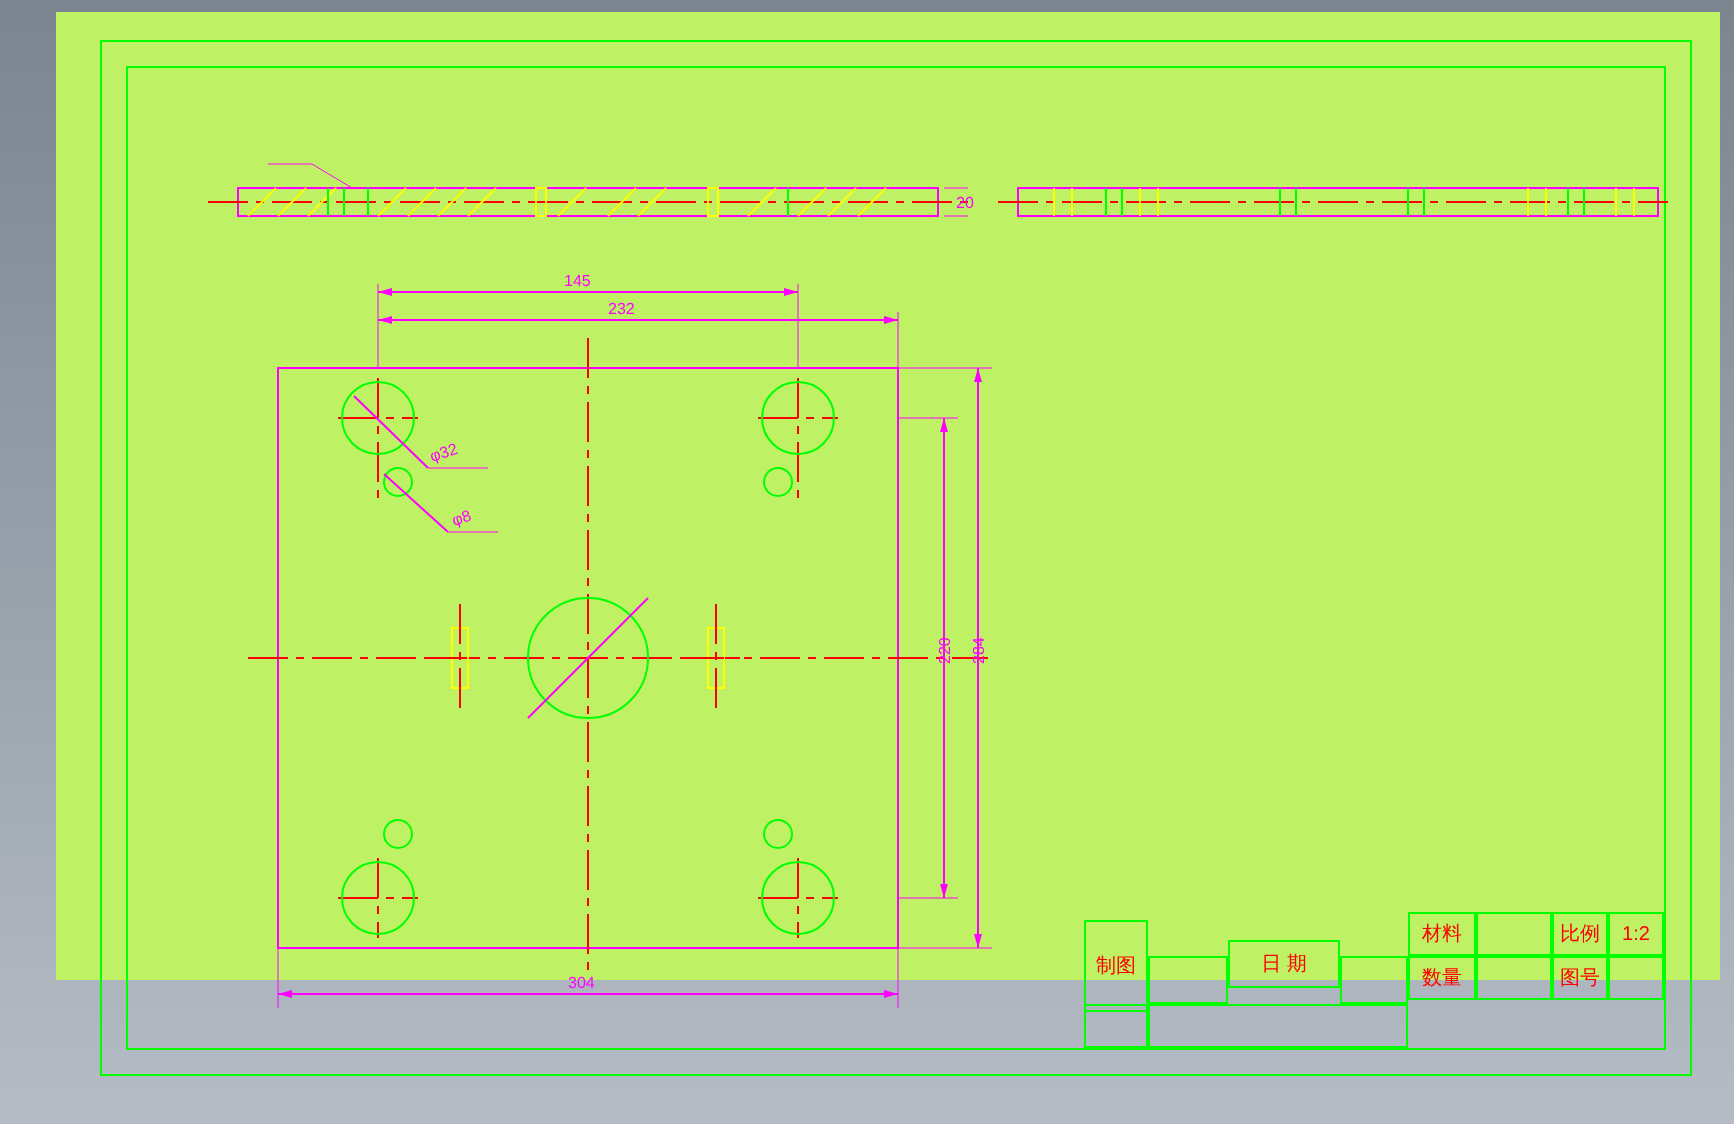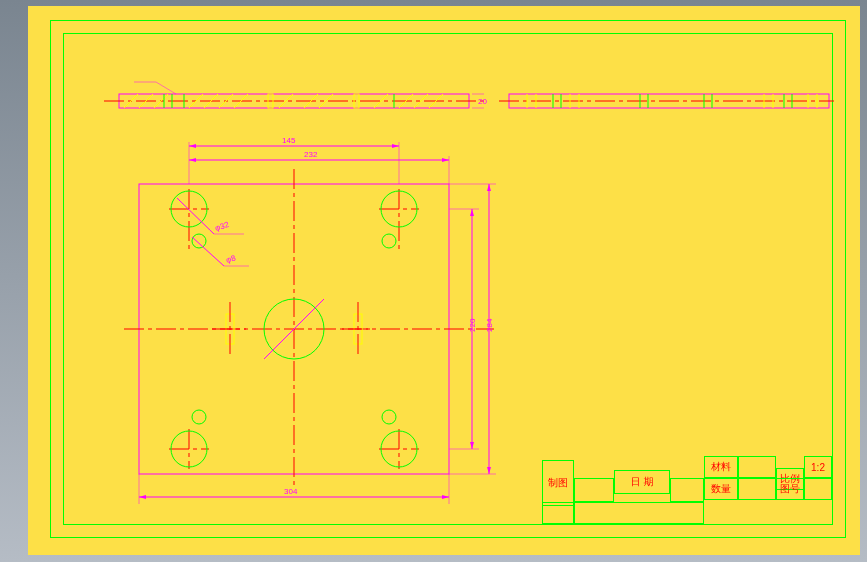--- a/index.html
+++ b/index.html
@@ -1,17 +1,17 @@
 <!DOCTYPE html>
 <html><head>
 <meta charset="utf-8">
 <style>
 * { margin: 0; padding: 0; box-sizing: border-box; }
 body { background: linear-gradient(180deg, #7a8590 0%, #b5bcc5 100%); width: 867px; height: 562px; overflow: hidden; font-family: sans-serif; }
-.viewport { position: absolute; left: 28px; top: 6px; width: 832px; height: 549px; background: #fde047; }
+.viewport { position: absolute; left: 28px; top: 6px; width: 832px; height: 484px; background: #bef264; }
 .frame-outer { position: absolute; left: 22px; top: 14px; width: 796px; height: 518px; border: 1px solid #00ff00; }
 .frame-inner { position: absolute; left: 35px; top: 27px; width: 770px; height: 492px; border: 1px solid #00ff00; }
 .titleblock { position: absolute; right: 0; bottom: 0; width: 290px; height: 68px; color: #ff0000; font-size: 10px; }
 .titleblock div { position: absolute; border: 1px solid #00ff00; height: 22px; display: flex; align-items: center; justify-content: center; }
 .titleblock .inst { border: none; justify-content: flex-start; padding-left: 6px; }
 svg { position: absolute; left: 0; top: 0; }
 .dim-text { font-size: 8px; fill: #ff00ff; }
 .hatch { stroke: #ffff00; stroke-width: 1; }
 .geom { stroke: #00ff00; fill: none; stroke-width: 1; }
 .outline { stroke: #ff00ff; fill: none; stroke-width: 1; }
@@ -159,21 +159,21 @@
         <polygon points="75,463 82,461 82,465" fill="#ff00ff"></polygon>
         <polygon points="385,463 378,461 378,465" fill="#ff00ff"></polygon>
         <text x="220" y="460" class="dim-text">304</text>
       </g>
     </svg>
 
     <div class="titleblock">
       <div style="left:0;top:4px;width:32px;height:46px;">制图</div>
       <div style="left:162px;top:0;width:34px;">材料</div>
       <div style="left:196px;top:0;width:38px;"></div>
-      <div style="left:234px;top:12px;width:28px;">比例</div>
+      <div style="left:234px;top:0;width:28px;">比例</div>
       <div style="left:262px;top:0;width:28px;">1:2</div>
       <div style="left:32px;top:22px;width:40px;height:24px;"></div>
       <div style="left:72px;top:14px;width:56px;height:24px;">日 期</div>
       <div style="left:128px;top:22px;width:34px;height:24px;"></div>
       <div style="left:162px;top:22px;width:34px;">数量</div>
       <div style="left:196px;top:22px;width:38px;"></div>
       <div style="left:234px;top:22px;width:28px;font-family:Liberation Serif, serif;">图号</div>
       <div style="left:262px;top:22px;width:28px;"></div>
       <div style="left:0;top:46px;width:32px;height:22px;"></div>
       <div style="left:32px;top:46px;width:130px;height:22px;"></div>

